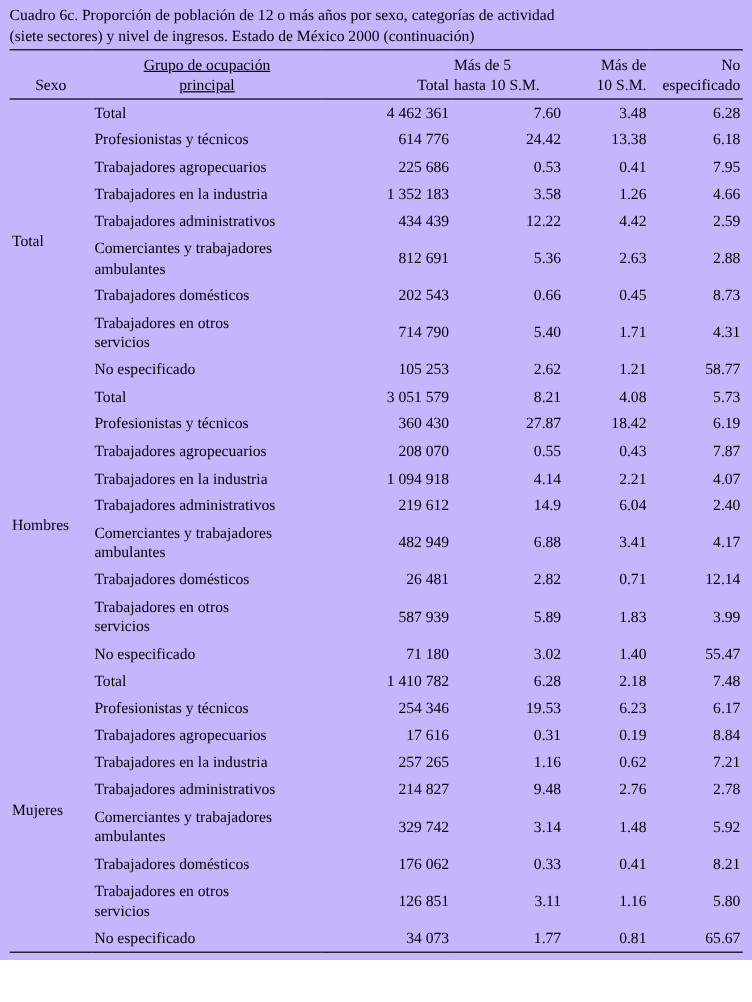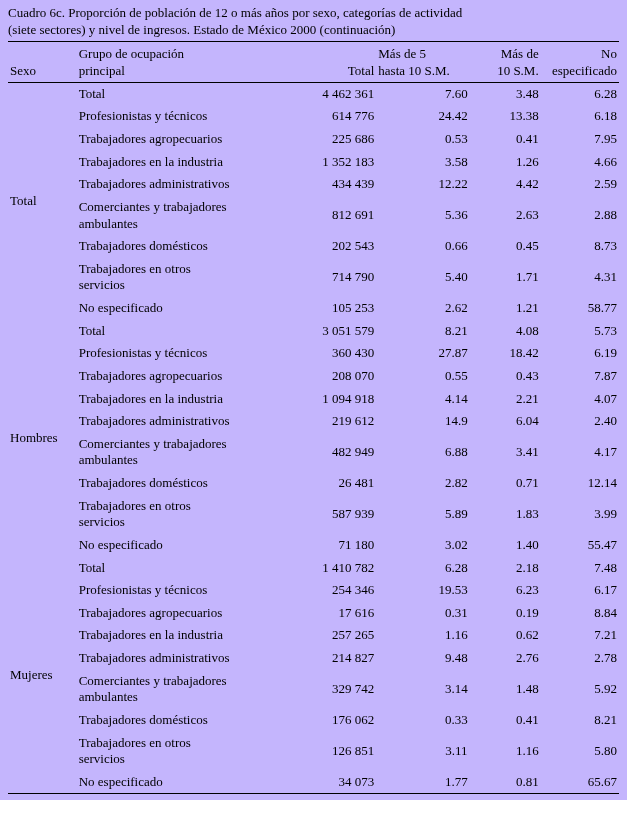--- a/index.html
+++ b/index.html
@@ -28,22 +28,22 @@
     border-bottom: 1px solid #000;
   }
   table.doc-table th {
     font-weight: normal;
     vertical-align: bottom;
     white-space: pre-line;
     padding: 4px 2px 3px 2px;
     border-bottom: 1px solid #000;
     line-height: 1.25;
   }
-  th.sexo-h   { text-align: left;  width: 66px; }
-  th.grupo-h  { text-align: left;  width: 196px; }
+  th.sexo-h   { text-align: center;  width: 66px; }
+  th.grupo-h  { text-align: center;  width: 196px; text-decoration: underline; }
   th.total-h  { text-align: right; width: 110px; }
   th.m5-h     { text-align: left; width: 94px; }
   th.m10-h    { text-align: right; width: 70px; }
   th.ne-h     { text-align: right; width: 75px; }
 
   table.doc-table td {
     padding: 3px 2px;
     vertical-align: middle;
     line-height: 1.28;
   }

